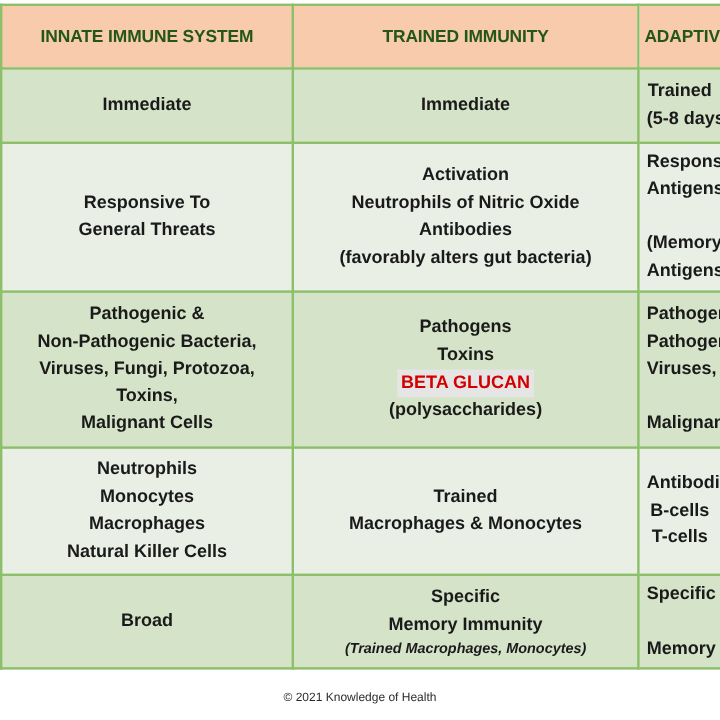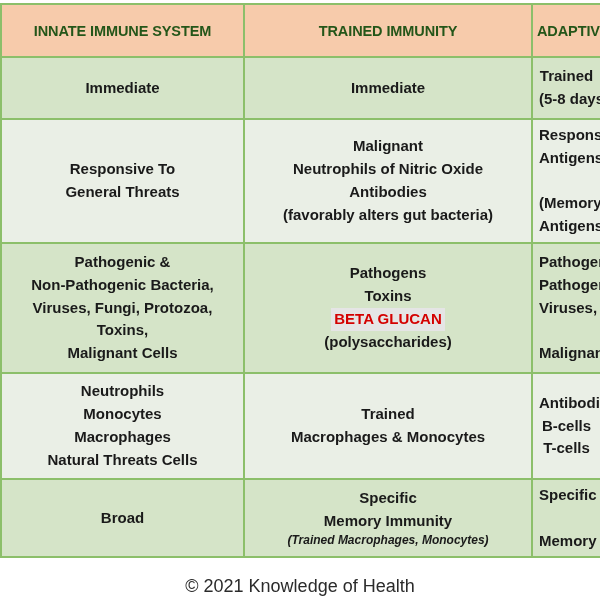--- a/index.html
+++ b/index.html
@@ -86,21 +86,21 @@
     padding: 0 3px;
     display: inline-block;
   }
 
   #copyright-note {
     position: absolute;
     left: 0;
     top: 576px;
     width: 600px;
     text-align: center;
-    font-size: 18px;
+    font-size: 10px;
     color: #2b2b2b;
     font-family: "Liberation Sans", sans-serif;
   }
 </style>
 </head>
 <body>
 
 <table id="immunity-table">
   <colgroup>
     <col class="col-innate">
@@ -139,21 +139,21 @@
 
     <tr class="band-light row-h2">
       <td>
         <span class="cell-lines">
             <span class="line">Responsive To</span>
             <span class="line">General Threats</span>
           </span>
       </td>
       <td>
         <span class="cell-lines">
-            <span class="line">Malignant</span>
+            <span class="line">Activation</span>
             <span class="line">Neutrophils of Nitric Oxide</span>
             <span class="line">Antibodies</span>
             <span class="line">(favorably alters gut bacteria)</span>
           </span>
       </td>
       <td>
         <span class="cell-lines">
             <span class="line">Responsive To</span>
             <span class="line">Antigens</span>
             <span class="line spacer">&nbsp;</span>
@@ -191,21 +191,21 @@
           </span>
       </td>
     </tr>
 
     <tr class="band-light row-h4">
       <td>
         <span class="cell-lines">
             <span class="line">Neutrophils</span>
             <span class="line">Monocytes</span>
             <span class="line">Macrophages</span>
-            <span class="line">Natural Threats Cells</span>
+            <span class="line">Natural Killer Cells</span>
           </span>
       </td>
       <td>
         <span class="cell-lines">
             <span class="line">Trained</span>
             <span class="line">Macrophages &amp; Monocytes</span>
           </span>
       </td>
       <td>
         <span class="cell-lines">

